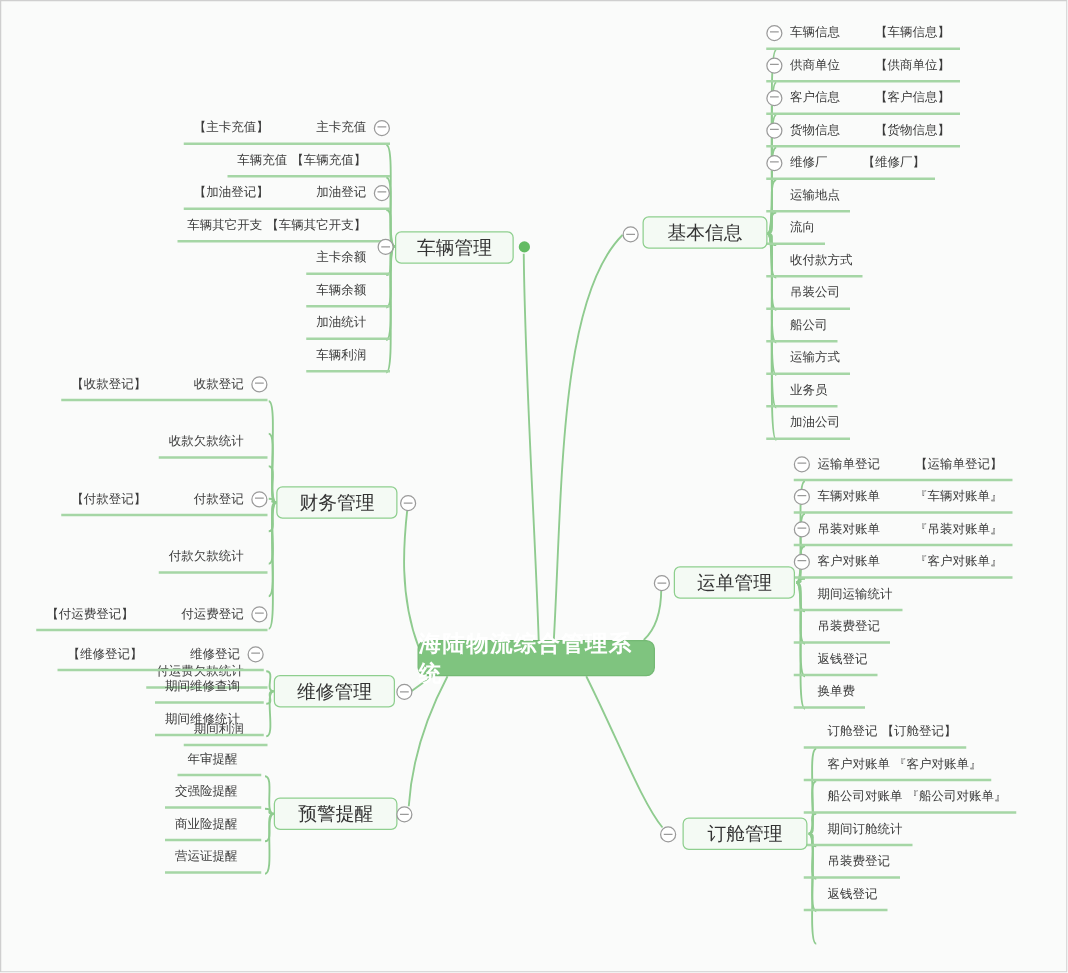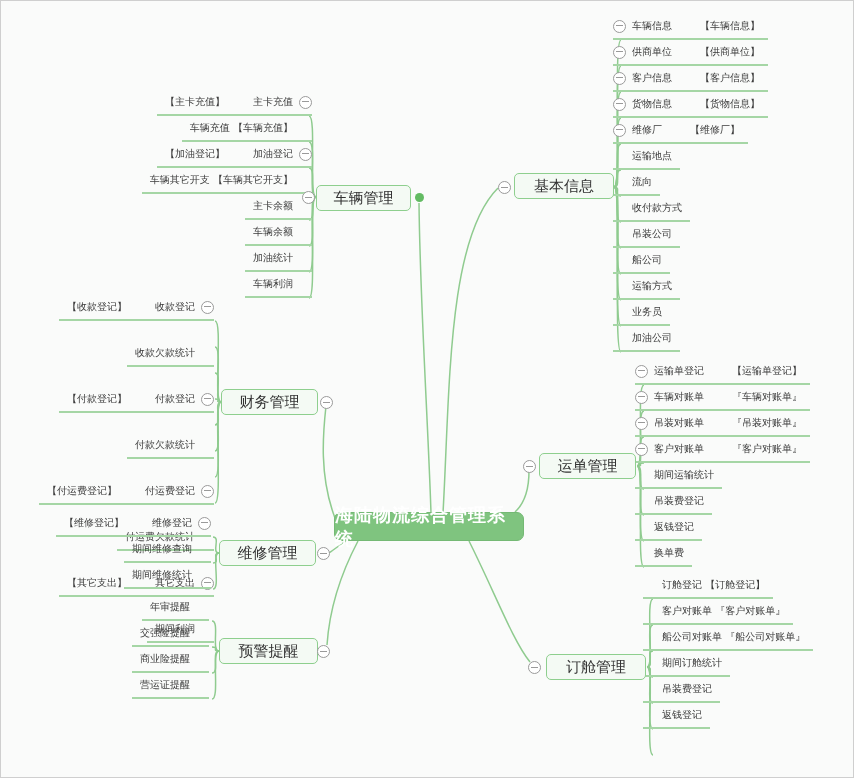--- a/index.html
+++ b/index.html
@@ -15,21 +15,21 @@
   .branch.l{align-items:flex-end;}
   .row{
     display:flex;align-items:center;height:26px;box-sizing:border-box;
     border-bottom:2px solid #a5d6a5;font-size:10px;color:#3b3b3b;white-space:nowrap;
   }
   .branch.r .row{padding-right:8px;}
   .branch.l .row{padding-left:8px;}
   .branch.r .row.pad{padding-left:19px;}
   .branch.l .row.pad{padding-right:19px;}
   .branch.r .tag{margin-left:28px;}
-  .branch.l .tag{margin-right:28px;}
+  .branch.l .tag{margin-right:38px;}
   
   .minus{
     width:13px;height:13px;flex:none;box-sizing:border-box;position:relative;
     border:1px solid #9a9a9a;border-radius:50%;background:#fff;
   }
   .minus::after{
     content:"";position:absolute;left:2px;right:2px;top:50%;margin-top:-1px;
     height:1px;background:#9a9a9a;
   }
   .branch.r .minus{margin-right:6px;}
@@ -234,25 +234,20 @@
         <span>付款欠款统计</span>
       </div>
       <div class="row">
         <span class="tag">【付运费登记】</span>
         <span>付运费登记</span>
         <span class="minus"></span>
       </div>
       <div class="row pad">
         <span>付运费欠款统计</span>
       </div>
-      <div class="row">
-        <span class="tag">【其它支出】</span>
-        <span>其它支出</span>
-        <span class="minus"></span>
-      </div>
       <div class="row pad">
         <span>期间利润</span>
       </div>
     </div>
   <div class="branch r" id="b-waybill">
       <div class="row">
         <span class="minus"></span>
         <span>运输单登记</span>
         <span class="tag">【运输单登记】</span>
       </div>

